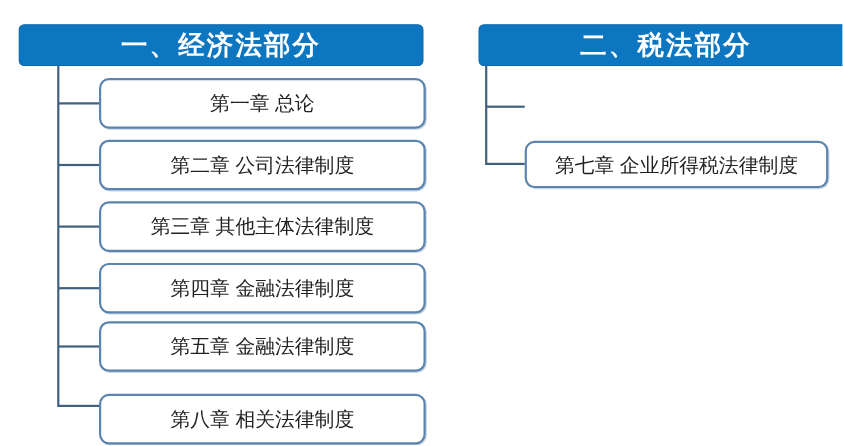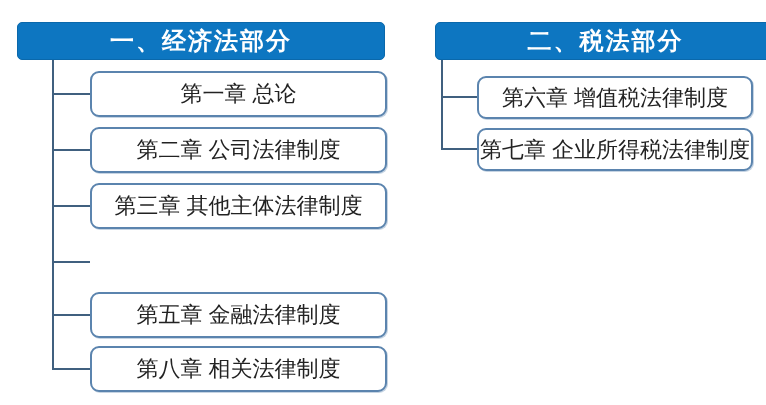--- a/index.html
+++ b/index.html
@@ -57,28 +57,28 @@
   .br { left: 442px; width: 35px; }
   .br0 { top: 96px; } .br1 { top: 148px; }
   .chapter {
     position: absolute;
     background: var(--box-bg);
     border: 2px solid var(--box-border);
     border-radius: 9px;
     display: flex;
     align-items: center;
     justify-content: center;
-    font-size: 22px;
+    font-size: 18px;
     color: var(--chapter-text);
     white-space: nowrap;
     box-shadow: 1px 1px 0 rgba(91,132,174,0.35);
   }
   .cl { left: 90px; width: 297px; height: 46px; }
   .cl0 { top: 71px; }  .cl1 { top: 127px; } .cl2 { top: 183px; }
-  .cl3 { top: 239px; } .cl4 { top: 292px; } .cl5 { top: 346px; }
+  .cl3 { top: 239px; } .cl4 { top: 292px; } .cl5 { top: 358px; }
   .cr { left: 477px; width: 276px; height: 43px; }
   .cr0 { top: 76px; } .cr1 { top: 128px; }
 </style>
 </head>
 <body>
 
 <div class="canvas">
 
   <div class="header hdr-left">一、经济法部分</div>
   <div class="trunk trunk-left"></div>
@@ -86,25 +86,25 @@
   <div class="branch bl bl0"></div>
   <div class="branch bl bl1"></div>
   <div class="branch bl bl2"></div>
   <div class="branch bl bl3"></div>
   <div class="branch bl bl4"></div>
   <div class="branch bl bl5"></div>
 
   <div class="chapter cl cl0">第一章 总论</div>
   <div class="chapter cl cl1">第二章 公司法律制度</div>
   <div class="chapter cl cl2">第三章 其他主体法律制度</div>
+  <div class="chapter cl cl3">第四章 金融法律制度</div>
   <div class="chapter cl cl4">第五章 金融法律制度</div>
   <div class="chapter cl cl5">第八章 相关法律制度</div>
 
   <div class="header hdr-right">二、税法部分</div>
   <div class="trunk trunk-right"></div>
 
   <div class="branch br br0"></div>
   <div class="branch br br1"></div>
 
-  <div class="chapter cr cr0">第六章 增值税法律制度</div>
   <div class="chapter cr cr1">第七章 企业所得税法律制度</div>
 
 </div>
 
 </body></html>

